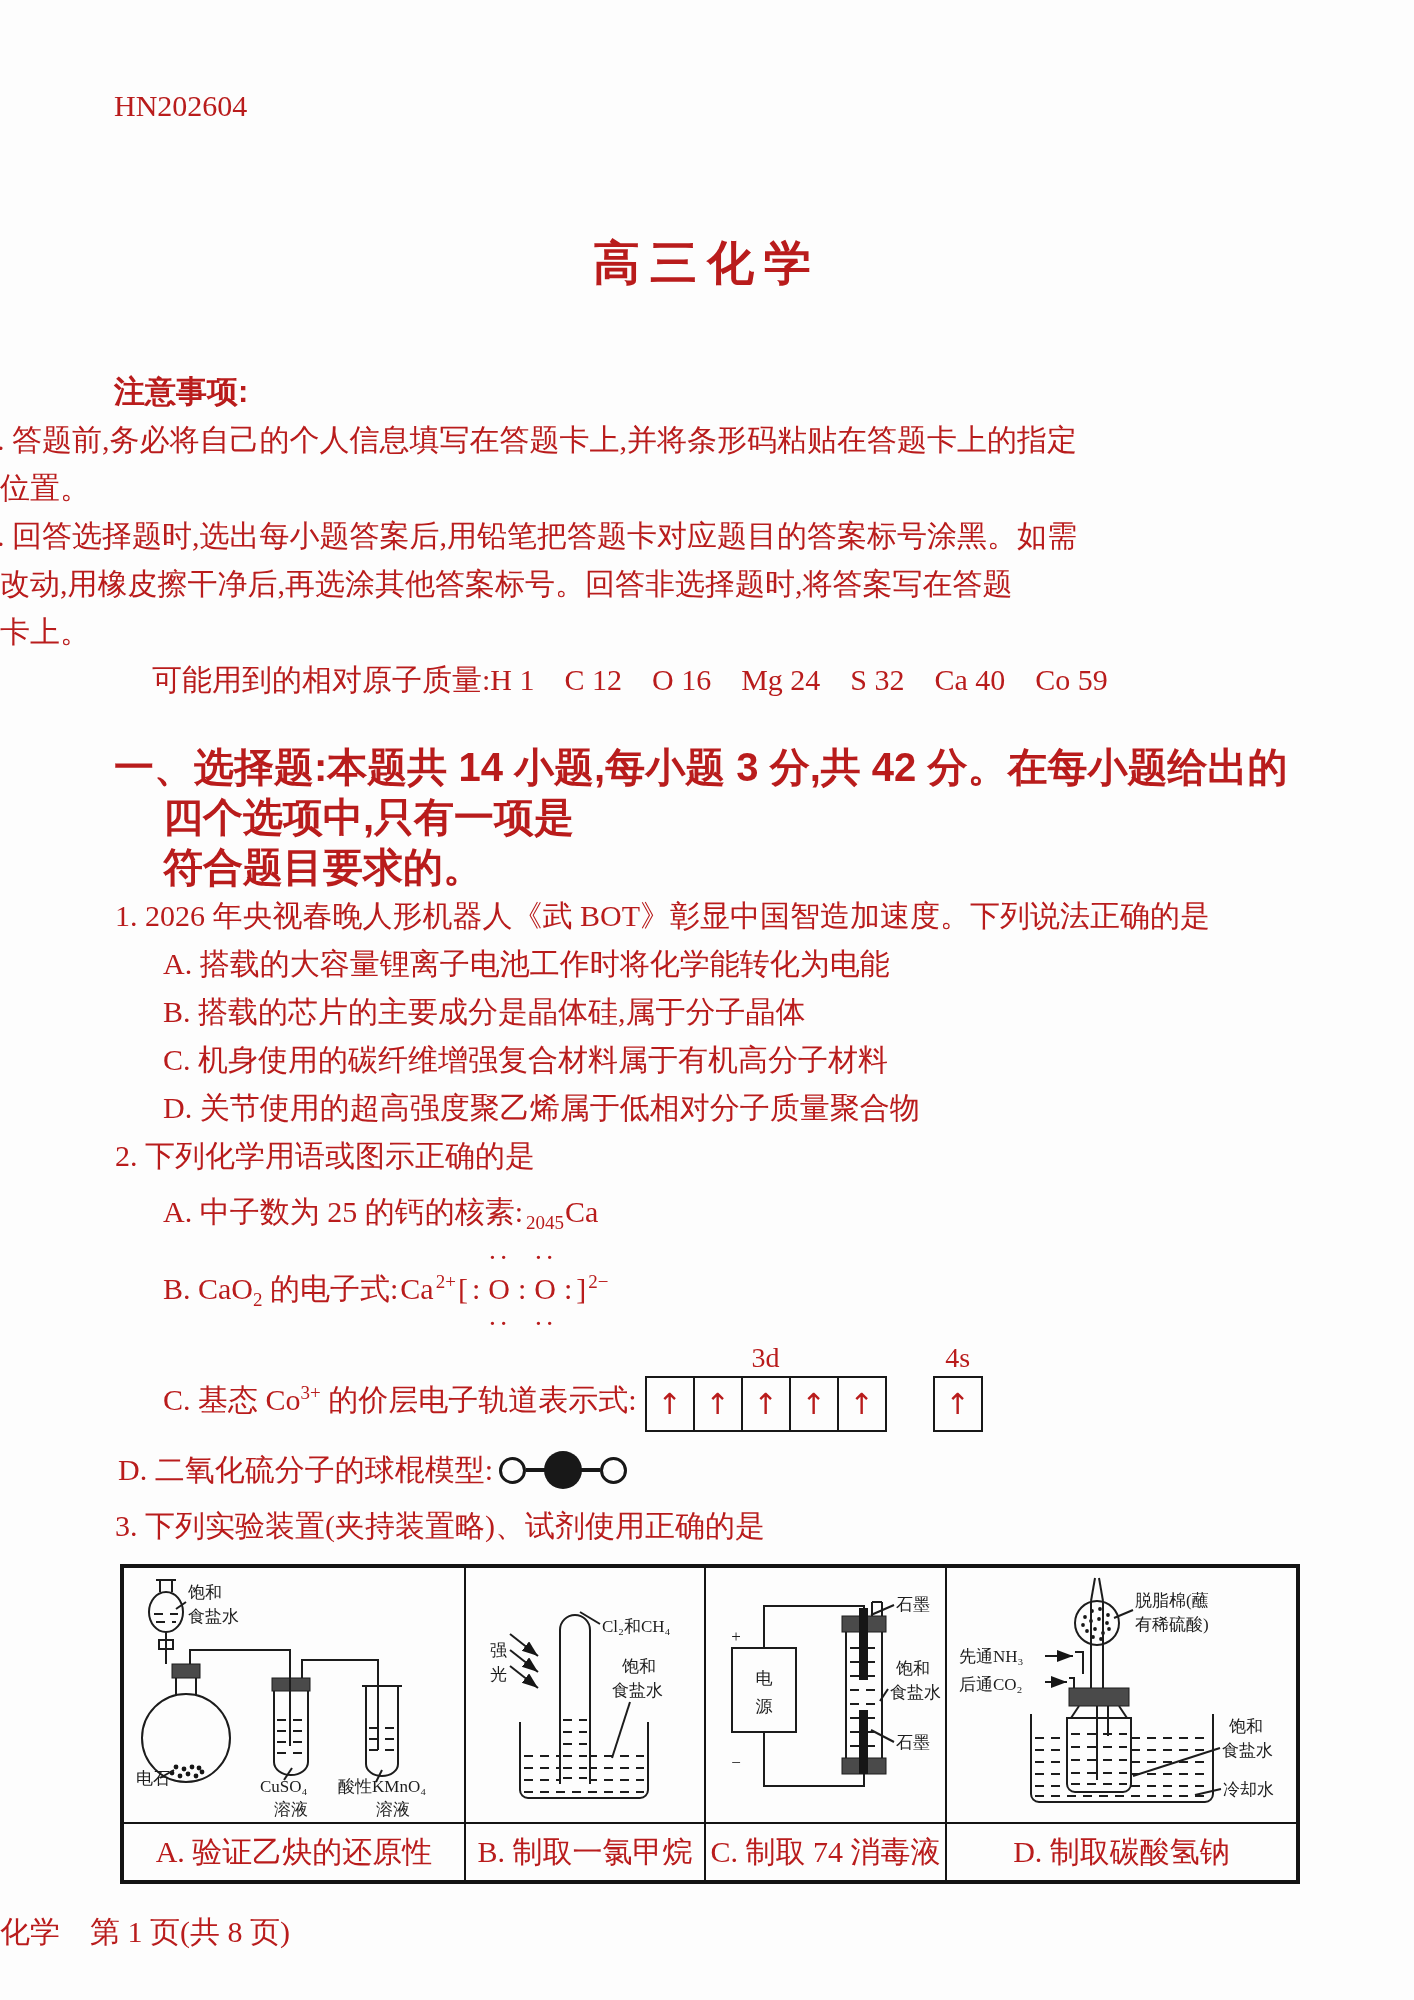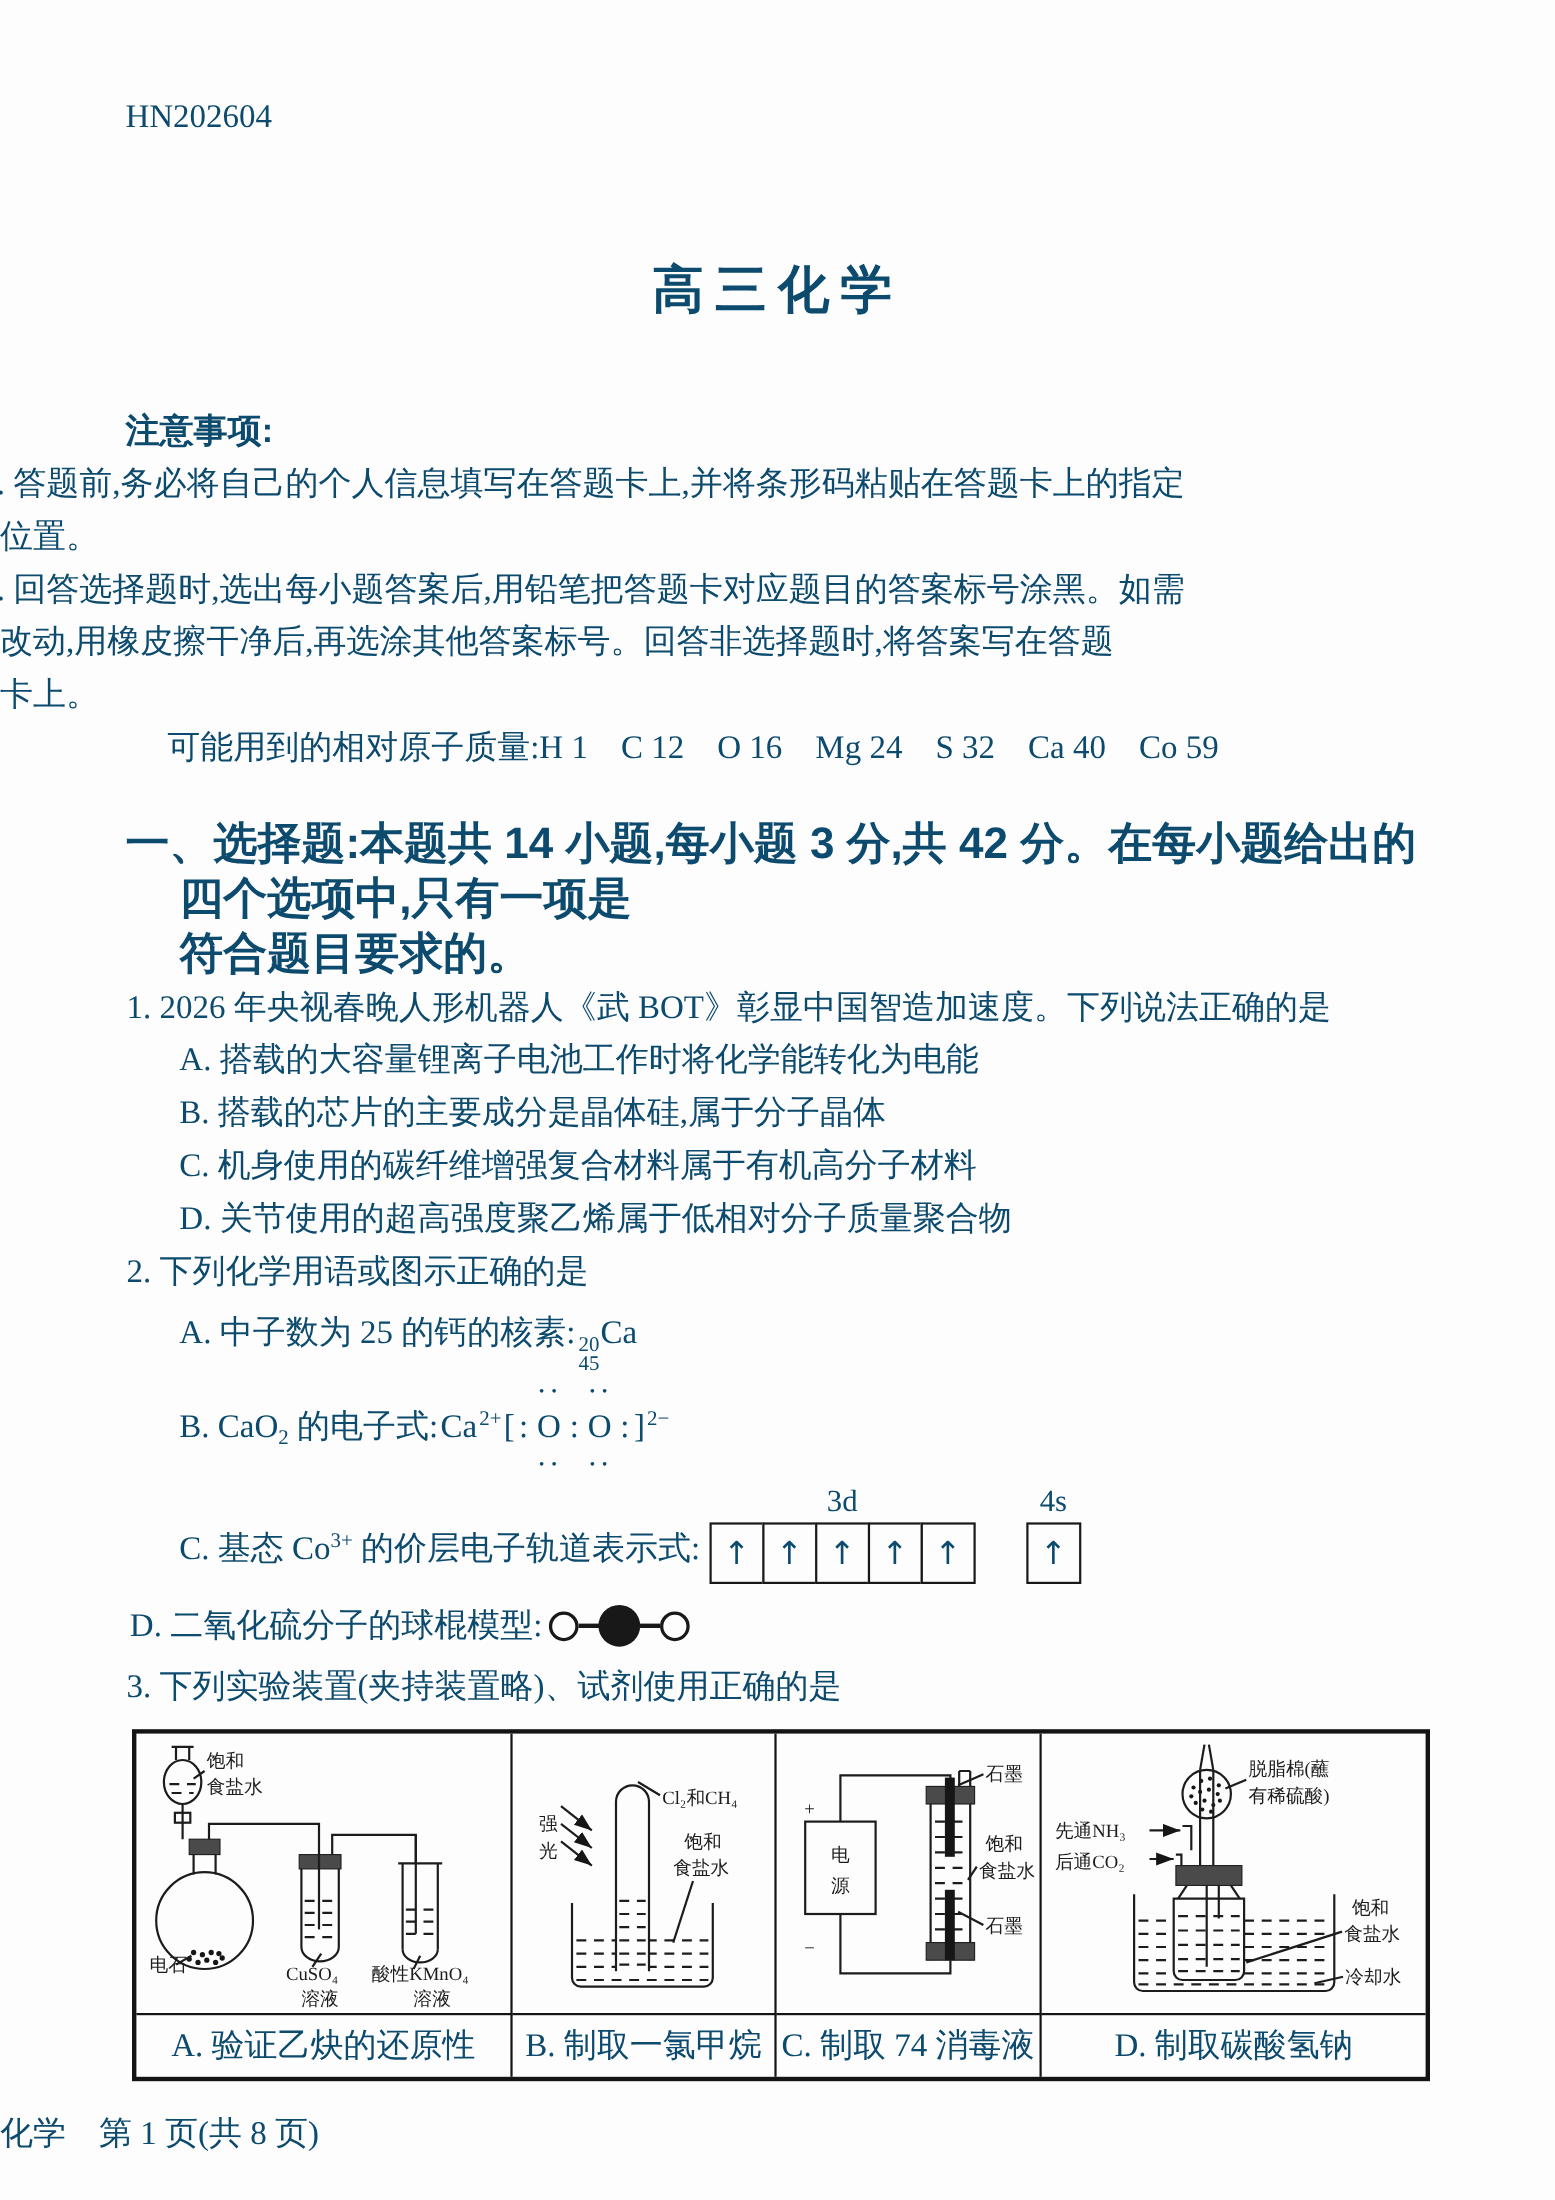--- a/index.html
+++ b/index.html
@@ -1,17 +1,17 @@
 <!DOCTYPE html>
 <html><head>
 <meta charset="utf-8">
 <style>
   html,body{margin:0;padding:0;background:#e9e9e9;}
   .page{
-    width:1414px;height:2000px;margin:0 auto;background:#fdfdfd;color:#0c4a6e;
+    width:1414px;height:2000px;margin:0 auto;background:#fdfdfd;color:#b91c1c;
     font-family:"Liberation Serif","DejaVu Serif",serif;font-size:30px;line-height:48px;
     box-sizing:border-box;padding-top:82px;overflow:hidden;position:relative;
   }
   p{margin:0;}
   .code{padding-left:114px;font-size:30px;}
   .title{
     text-align:center;margin-top:100px;line-height:66px;font-size:47px;font-weight:700;
     font-family:"Liberation Sans","DejaVu Sans",sans-serif;letter-spacing:10px;
   }
   .notes-head{
@@ -20,21 +20,21 @@
   }
   .note{padding-right:108px;text-indent:-18px;white-space:pre-line;}
   .atomic{padding-left:152px;}
   .sec-head{
     margin-top:38px;padding-left:163px;padding-right:104px;text-indent:-49px;white-space:pre-line;
     font-weight:700;font-size:40px;font-family:"Liberation Sans","DejaVu Sans",sans-serif;line-height:50px;
   }
   .stem{padding-left:115px;}
   .opt{padding-left:163px;}
   .q2a-row{padding-left:163px;margin-top:4px;line-height:56px;font-family:Liberation Serif, serif;}
-  .iso{display:inline-flex;flex-direction:column;font-size:19px;line-height:17px;text-align:right;vertical-align:-7px;margin:0 1px 0 3px;}
+  .iso{display:inline-flex;font-size:19px;line-height:17px;text-align:right;vertical-align:-7px;margin:0 1px 0 3px;}
   .q2b-row{padding-left:163px;margin-top:18px;margin-bottom:16px;}
   sup{font-size:19px;}
   sub{font-size:19px;}
   .edf span{margin:0 2px;}
   .odot{display:inline-block;position:relative;padding:0 2px;}
   .odot .dt,.odot .db{position:absolute;left:50%;transform:translateX(-50%);font-size:28px;line-height:10px;letter-spacing:2px;margin:0;}
   .odot .dt{top:-12px;}
   .odot .db{bottom:-16px;}
   .q2c-row{display:flex;align-items:flex-end;padding-left:163px;margin-top:8px;}
   .q2c-text{align-self:flex-end;padding-bottom:8px;line-height:48px;}

